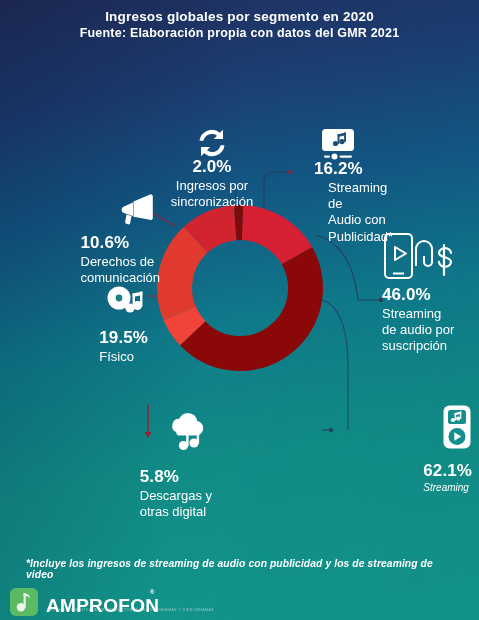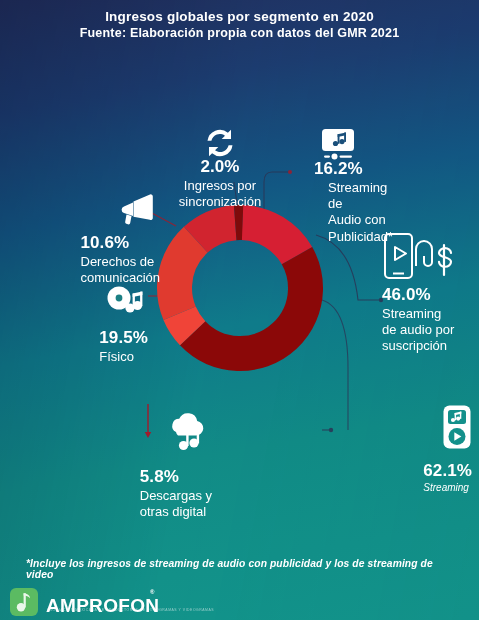--- a/index.html
+++ b/index.html
@@ -61,21 +61,21 @@
     font-size:17px; font-weight:bold; line-height:1.05; letter-spacing:.1px;
     white-space:nowrap;
   }
   .callout .desc {
     font-size:13px; line-height:1.25; margin-top:2px; font-weight:normal;
   }
   .callout .desc.italic { font-style:italic; font-size:10px; }
   .ico { display:block; }
 
   
-  #c-sync      { left:164px; top:128px; width:112px; text-align:center; }
+  #c-sync      { left:156px; top:128px; width:112px; text-align:center; }
   #c-ads       { left:292px; top:126px; width:104px; text-align:left; }
   #c-rights    { left:28px;  top:192px; width:132px; }
   #c-fisico    { left:18px;  top:285px; width:130px; }
   #c-down      { left:62px;  top:412px; width:150px; }
   #c-sub       { left:382px; top:232px; width:96px; }
   #c-stream    { left:332px; top:404px; width:140px; }
 
   .row { display:flex; align-items:flex-end; gap:8px;flex-direction:column; }
   .rowtxt { display:block; }
 

